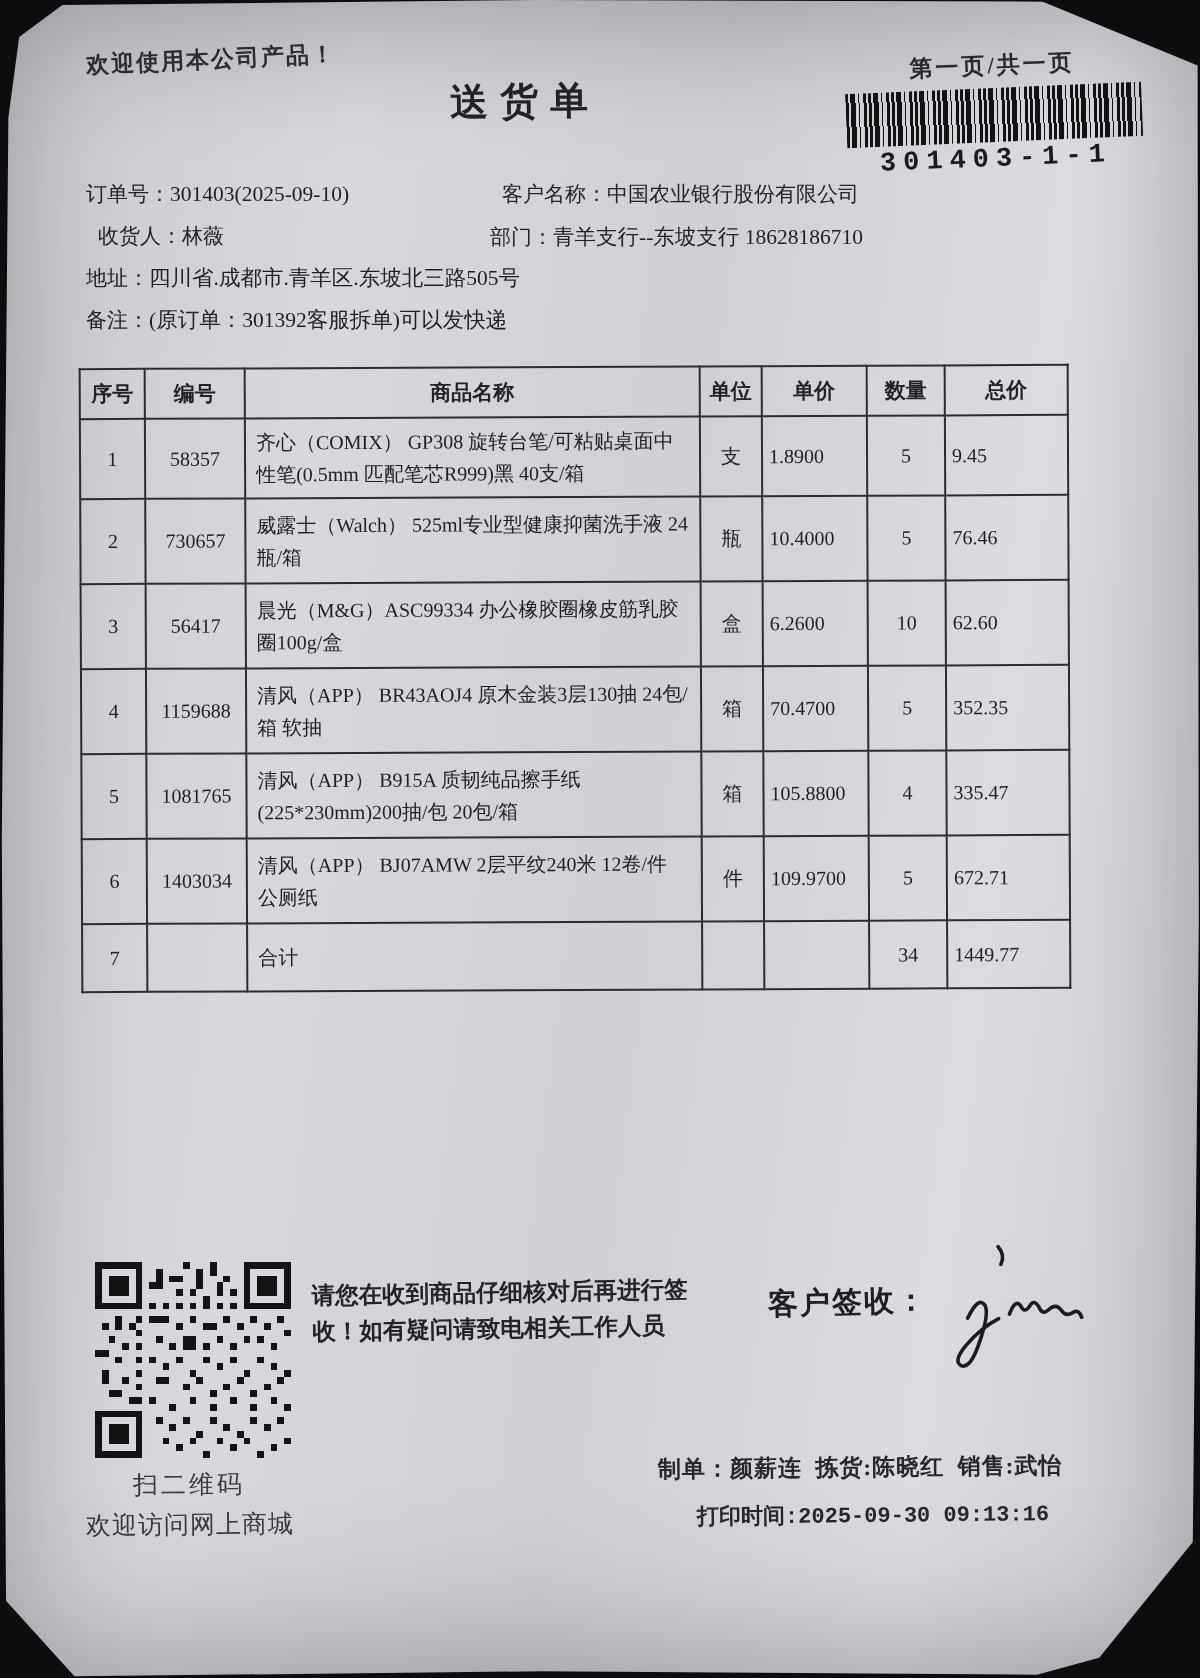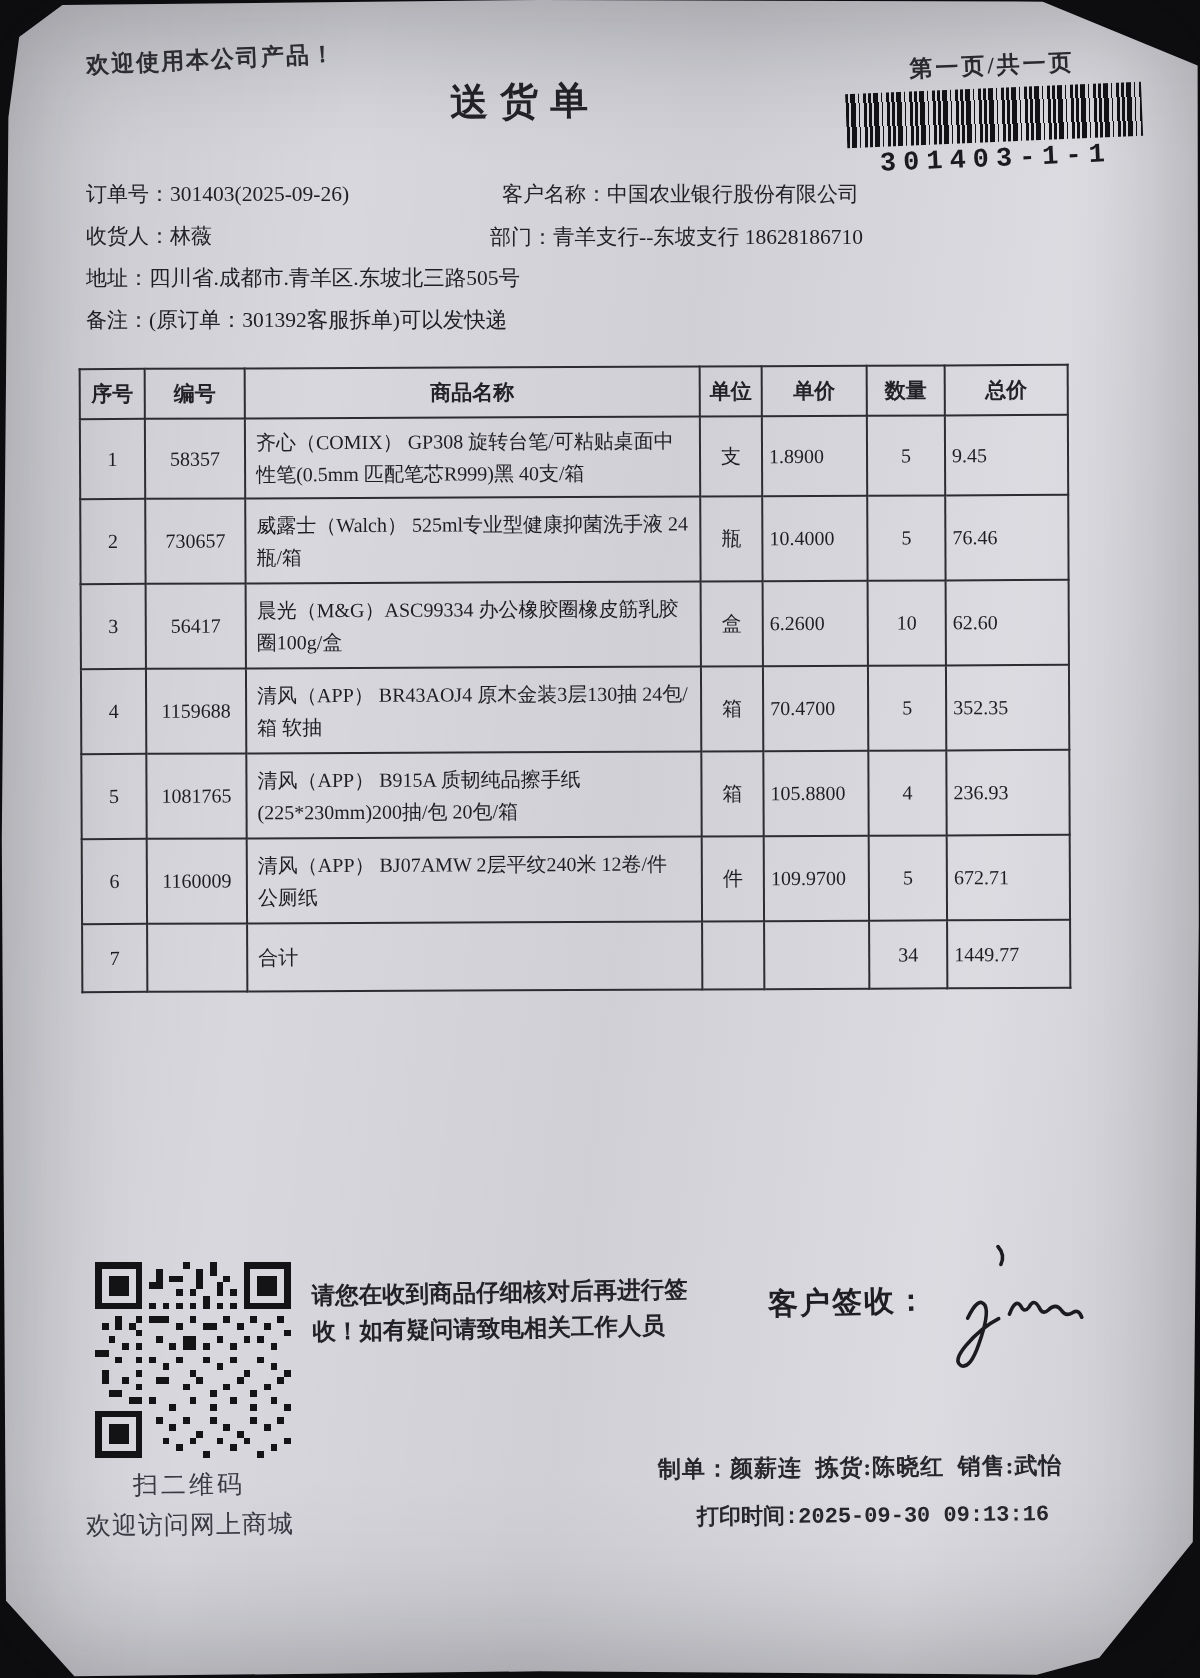--- a/index.html
+++ b/index.html
@@ -57,26 +57,26 @@
       <div class="welcome">欢迎使用本公司产品！</div>
       <div class="title">送货单</div>
 
       <div class="barcode-block">
         <div class="page-indicator">第一页/共一页</div>
         <div class="barcode"></div>
         <div class="barcode-num">301403-1-1</div>
       </div>
 
       <div class="info-line" style="left:86px;top:180px;">
-        <span class="info-label">订单号：</span><span class="info-value">301403(2025-09-26)</span>
+        <span class="info-label">订单号：</span><span class="info-value">301403(2025-09-10)</span>
       </div>
       <div class="info-line" style="left:490px;top:180px;margin-left:12px;">
         <span class="info-label">客户名称：</span><span class="info-label">中国农业银行股份有限公司</span>
       </div>
-      <div class="info-line" style="left:86px;top:222px;">
+      <div class="info-line" style="left:98px;top:222px;">
         <span class="info-label">收货人：</span><span class="info-label">林薇</span>
       </div>
       <div class="info-line" style="left:490px;top:222px;">
         <span class="info-label">部门：</span><span class="info-value">青羊支行--东坡支行 18628186710</span>
       </div>
       <div class="info-line" style="left:86px;top:263px;text-align:right;">
         <span class="info-label">地址：</span><span class="info-value">四川省.成都市.青羊区.东坡北三路505号</span>
       </div>
       <div class="info-line" style="left:86px;top:305px;text-align:center;">
         <span class="info-label">备注：</span><span class="info-value">(原订单：301392客服拆单)可以发快递</span>
@@ -139,25 +139,25 @@
             <td class="c">5</td>
             <td class="r">352.35</td>
           </tr>
           <tr style="height:85px;">
             <td class="c">5</td>
             <td class="c">1081765</td>
             <td class="name">清风（APP） B915A 质韧纯品擦手纸(225*230mm)200抽/包 20包/箱</td>
             <td class="c">箱</td>
             <td class="r">105.8800</td>
             <td class="c">4</td>
-            <td class="r">236.93</td>
+            <td class="r">335.47</td>
           </tr>
           <tr style="height:85px;">
             <td class="c">6</td>
-            <td class="c">1160009</td>
+            <td class="c">1403034</td>
             <td class="name">清风（APP） BJ07AMW 2层平纹240米 12卷/件 公厕纸</td>
             <td class="c">件</td>
             <td class="r">109.9700</td>
             <td class="c">5</td>
             <td class="r">672.71</td>
           </tr>
           <tr style="height:68px;">
             <td class="c">7</td>
             <td class="c"></td>
             <td class="name">合计</td>

